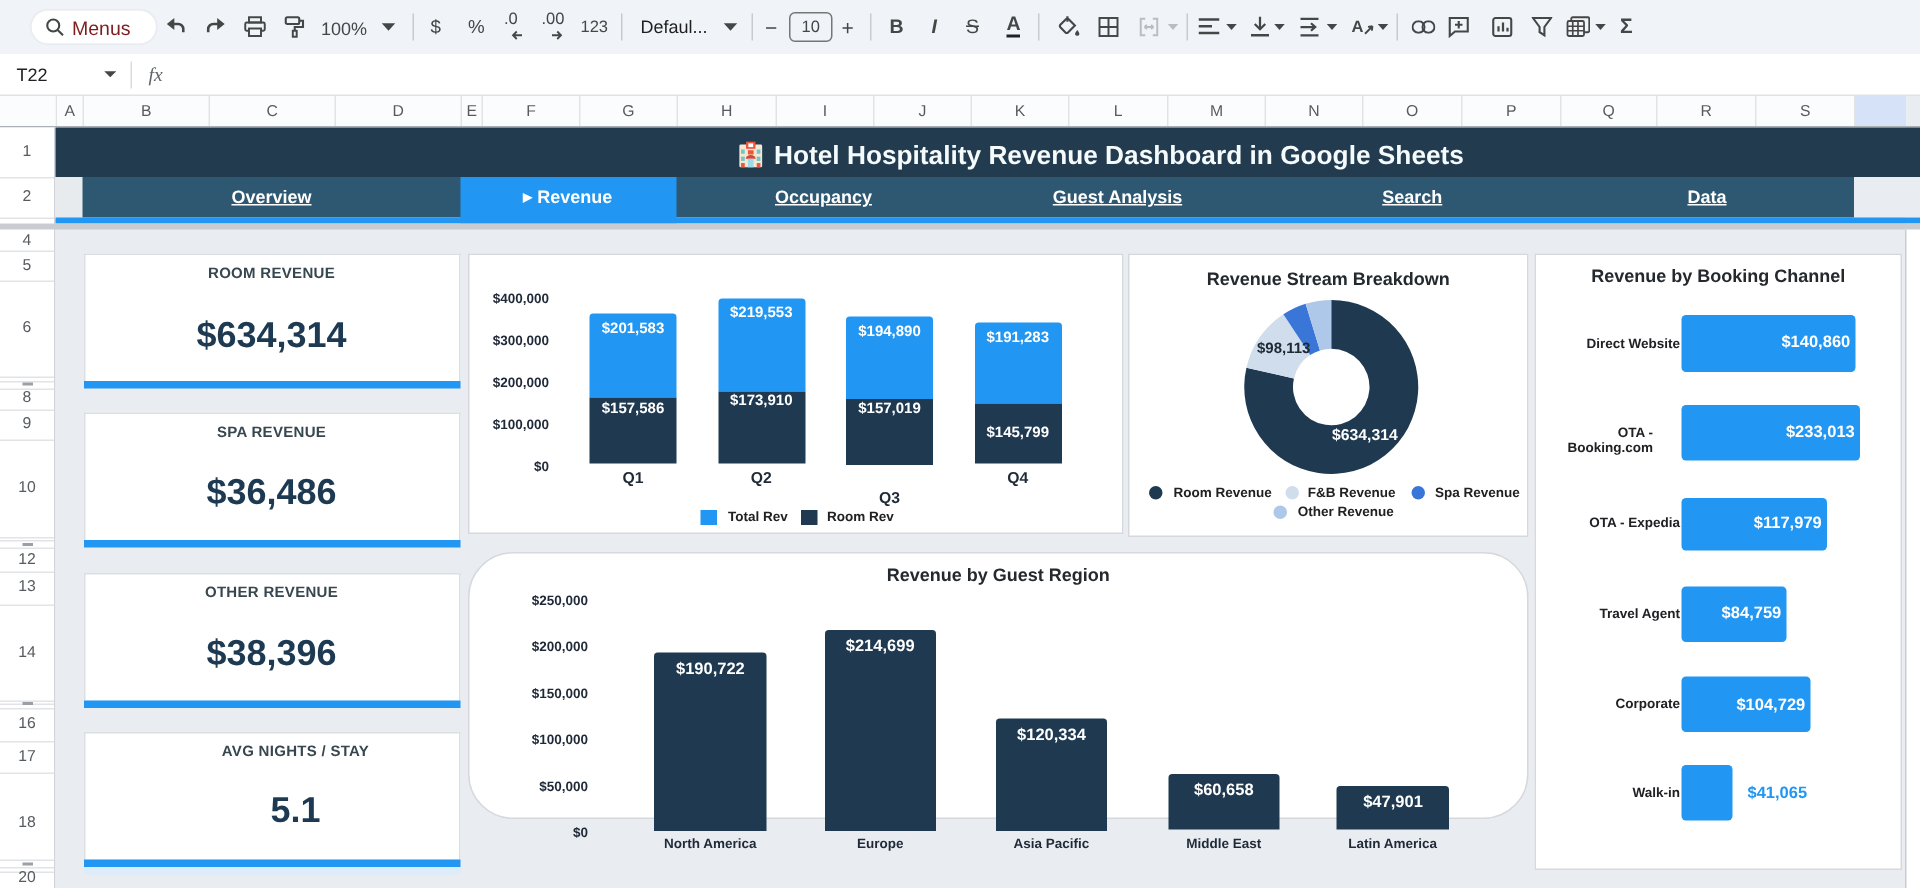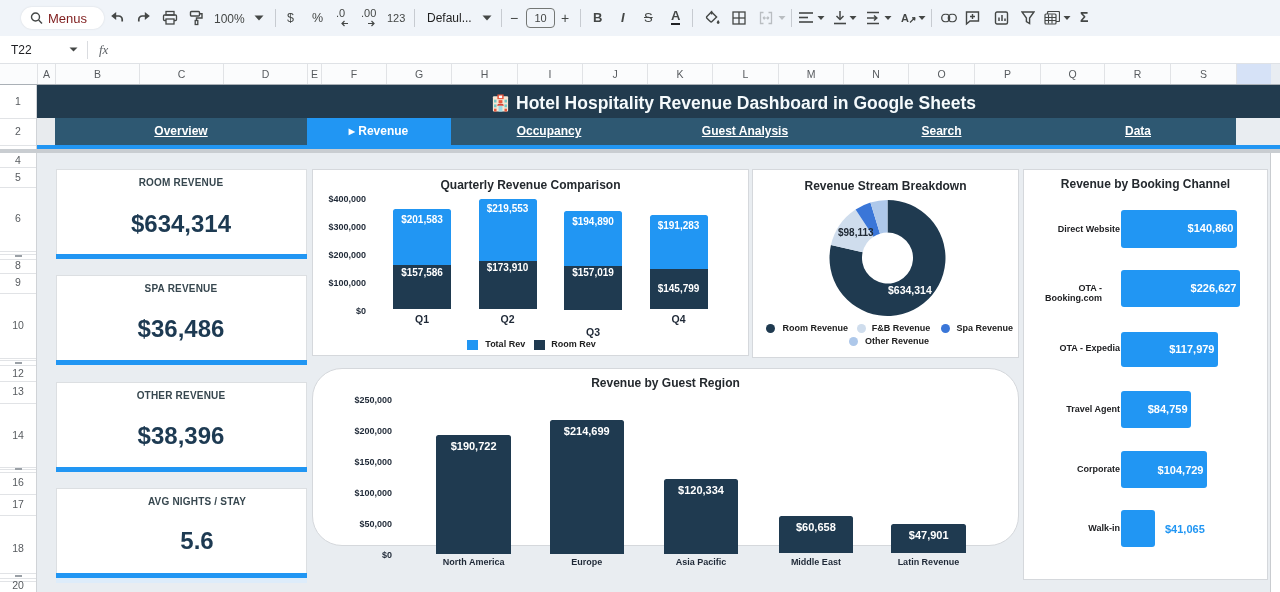--- a/index.html
+++ b/index.html
@@ -298,27 +298,26 @@
       <div class="cvalue" style="top:39px;">$36,486</div>
     </div>
   <div class="cardbar" style="top:275.3px;"></div>
   <div class="card" style="top:297px; height:84.8px;">
       <div class="clabel" style="top:7px;">OTHER REVENUE</div>
       <div class="cvalue" style="top:39px;">$38,396</div>
     </div>
   <div class="cardbar" style="top:381.8px;"></div>
   <div class="card" style="top:403px; height:85.3px;padding-left:16px;">
       <div class="clabel" style="top:7px;">AVG NIGHTS / STAY</div>
-      <div class="cvalue" style="top:38px;">5.6</div>
+      <div class="cvalue" style="top:38px;">5.1</div>
     </div>
   <div class="cardbar" style="top:488.3px;"></div>
   <div class="abs" style="left:18.5px; top:493.2px; width:251px; height:4.5px; background:#ddecfa;"></div>
 
   <div class="box" style="left:275px; top:84px; width:437px; height:187px;">
-    <div class="ctitle" style="top:8px;">Quarterly Revenue Comparison</div>
     <div class="ylab" style="right:382px; top:136px;">$0</div>
     <div class="ylab" style="right:382px; top:108px;">$100,000</div>
     <div class="ylab" style="right:382px; top:80px;">$200,000</div>
     <div class="ylab" style="right:382px; top:52px;">$300,000</div>
     <div class="ylab" style="right:382px; top:24px;">$400,000</div>
   </div>
 
   <div class="bar" style="border-radius:2.5px 2.5px 0 0; left:356px; top:124px;  width:58px; height:56.4px; background:#2196f3;"></div>
   <div class="bar" style="left:356px; top:180.4px; width:58px; height:44.1px; background:#1f3a50;"></div>
   <div class="blab" style="left:356px; top:128.5px; width:58px;">$201,583</div>
@@ -384,34 +383,34 @@
   <div class="bar" style="border-radius:2.5px 2.5px 0 0; left:626.8px; top:393.8px; width:74.4px; height:74.8px; background:#1f3a50;"></div>
   <div class="blab blab2" style="left:626.8px; top:398.5px; width:74.4px;">$120,334</div>
   <div class="bar" style="border-radius:2.5px 2.5px 0 0; left:741.7px; top:430.8px; width:74.4px; height:37.7px; background:#1f3a50;"></div>
   <div class="blab blab2" style="left:741.7px; top:435.5px; width:74.4px;">$60,658</div>
   <div class="bar" style="border-radius:2.5px 2.5px 0 0; left:854.2px; top:438.7px; width:74.4px; height:29.8px; background:#1f3a50;"></div>
   <div class="blab blab2" style="left:854.2px; top:443.5px; width:75px;">$47,901</div>
   <div class="xlab" style="left:399.4px; top:471.5px; width:74.4px; font-size:9px;">North America</div>
   <div class="xlab" style="left:512.6px; top:471.5px; width:74.4px; font-size:9px;">Europe</div>
   <div class="xlab" style="left:626.8px; top:471.5px; width:74.4px; font-size:9px;">Asia Pacific</div>
   <div class="xlab" style="left:741.7px; top:471.5px; width:74.4px; font-size:9px;">Middle East</div>
-  <div class="xlab" style="left:854.2px; top:471.5px; width:74.4px; font-size:9px;">Latin Revenue</div>
+  <div class="xlab" style="left:854.2px; top:471.5px; width:74.4px; font-size:9px;">Latin America</div>
 
   <div class="box" style="left:986px; top:84px; width:245px; height:411px;">
     <div class="ctitle" style="top:7px;">Revenue by Booking Channel</div>
     <div class="hcat" style="left:0px; top:53.9px;  width:96px;">Direct Website</div>
     <div class="hcat" style="left:0px; top:113.4px; width:78px;">OTA - Booking.com</div>
     <div class="hcat" style="left:0px; top:172.8px; width:96px;">OTA - Expedia</div>
     <div class="hcat" style="left:0px; top:233.8px; width:96px;">Travel Agent</div>
     <div class="hcat" style="left:0px; top:294px;   width:96px;">Corporate</div>
     <div class="hcat" style="left:0px; top:353.1px; width:96px;">Walk-in</div>
     <div class="bar" style="left:97px; top:39.7px;  width:116.3px; height:38.6px; background:#2196f3; border-radius:3px;"></div>
     <div class="hval" style="left:97px; top:52.4px; width:112.5px;">$140,860</div>
     <div class="bar" style="left:97px; top:100.3px; width:119px; height:37.1px; background:#2196f3; border-radius:3px;"></div>
-    <div class="hval" style="left:97px; top:112.4px; width:115.5px;">$226,627</div>
+    <div class="hval" style="left:97px; top:112.4px; width:115.5px;">$233,013</div>
     <div class="bar" style="left:97px; top:161.6px; width:97.2px; height:35.2px; background:#2196f3; border-radius:3px;"></div>
     <div class="hval" style="left:97px; top:172.8px; width:93.5px;">$117,979</div>
     <div class="bar" style="left:97px; top:220.9px; width:69.8px; height:36.8px; background:#2196f3; border-radius:3px;"></div>
     <div class="hval" style="left:97px; top:233.3px; width:66.5px;">$84,759</div>
     <div class="bar" style="left:97px; top:280.8px; width:86.3px; height:37.4px; background:#2196f3; border-radius:3px;"></div>
     <div class="hval" style="left:97px; top:293.5px; width:82.5px;">$104,729</div>
     <div class="bar" style="left:97px; top:340.1px; width:33.8px; height:37.1px; background:#2196f3; border-radius:3px;"></div>
     <div class="hval" style="left:141px; top:352.6px; width:60px; color:#2196f3; text-align:left;">$41,065</div>
   </div>
 </div>

